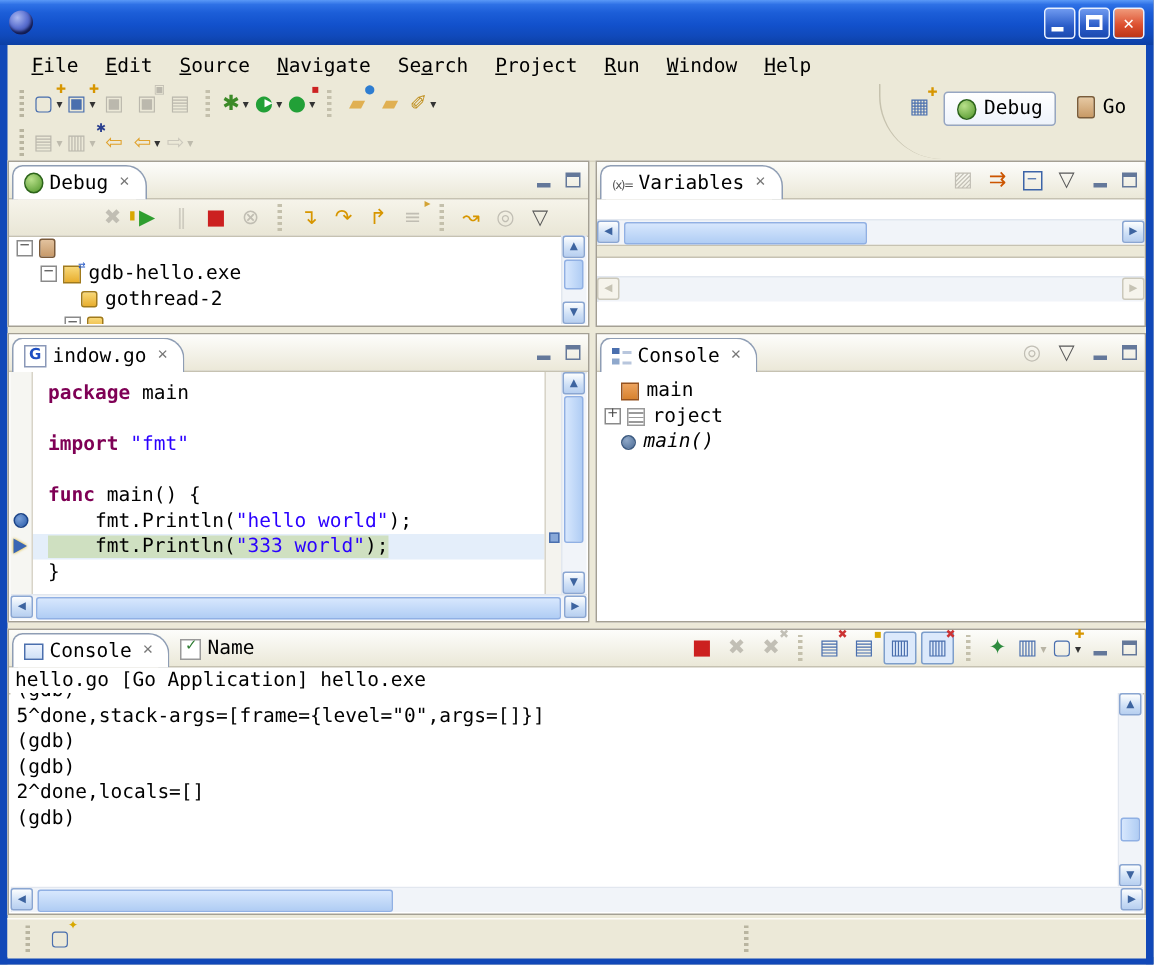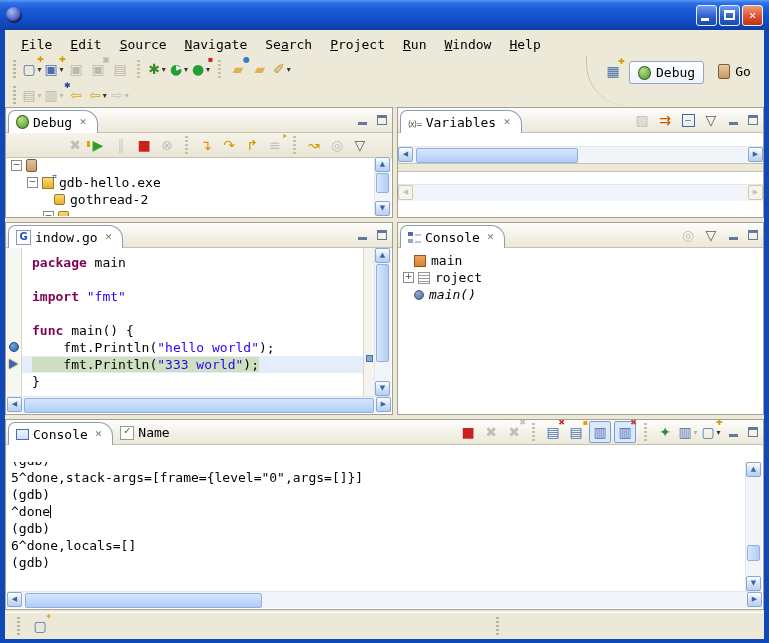--- a/index.html
+++ b/index.html
@@ -512,28 +512,28 @@
           <span class="tbi">
             <span class="g" style="color: rgb(74, 111, 174);">▢</span>
             <span class="ov" style="color: rgb(215, 150, 0);">✚</span>
             <span class="dd">▾</span>
           </span>
         </span>
       <span class="wmin"></span>
       <span class="wmax"></span>
     </div>
   </div>
+  <div class="clabel">hello.go [Go Application] hello.exe</div>
   <div class="cbody">
     <div id="console-lines" style="margin-top:-10px">
         <div class="gline">(gdb)</div>
         <div class="gline">5^done,stack-args=[frame={level="0",args=[]}]</div>
         <div class="gline">(gdb)</div>
-        <div class="gline">^done<span class="cursor"></span></div>
         <div class="gline">(gdb)</div>
-        <div class="gline">6^done,locals=[]</div>
+        <div class="gline">2^done,locals=[]</div>
         <div class="gline">(gdb)</div>
       </div>
     <div class="sb" style="right:0;top:0;bottom:0;width:17px">
       <span class="sbtn" style="top:0;left:1px">▲</span>
       <span class="sthumb" style="left:2px;right:2px;bottom:30px;height:14px"></span>
       <span class="sbtn" style="bottom:0;left:1px">▼</span>
     </div>
   </div>
   <div class="sb" style="left:1px;right:1px;bottom:1px;height:17px">
     <span class="sbtn" style="left:0;top:1px">◀</span>

